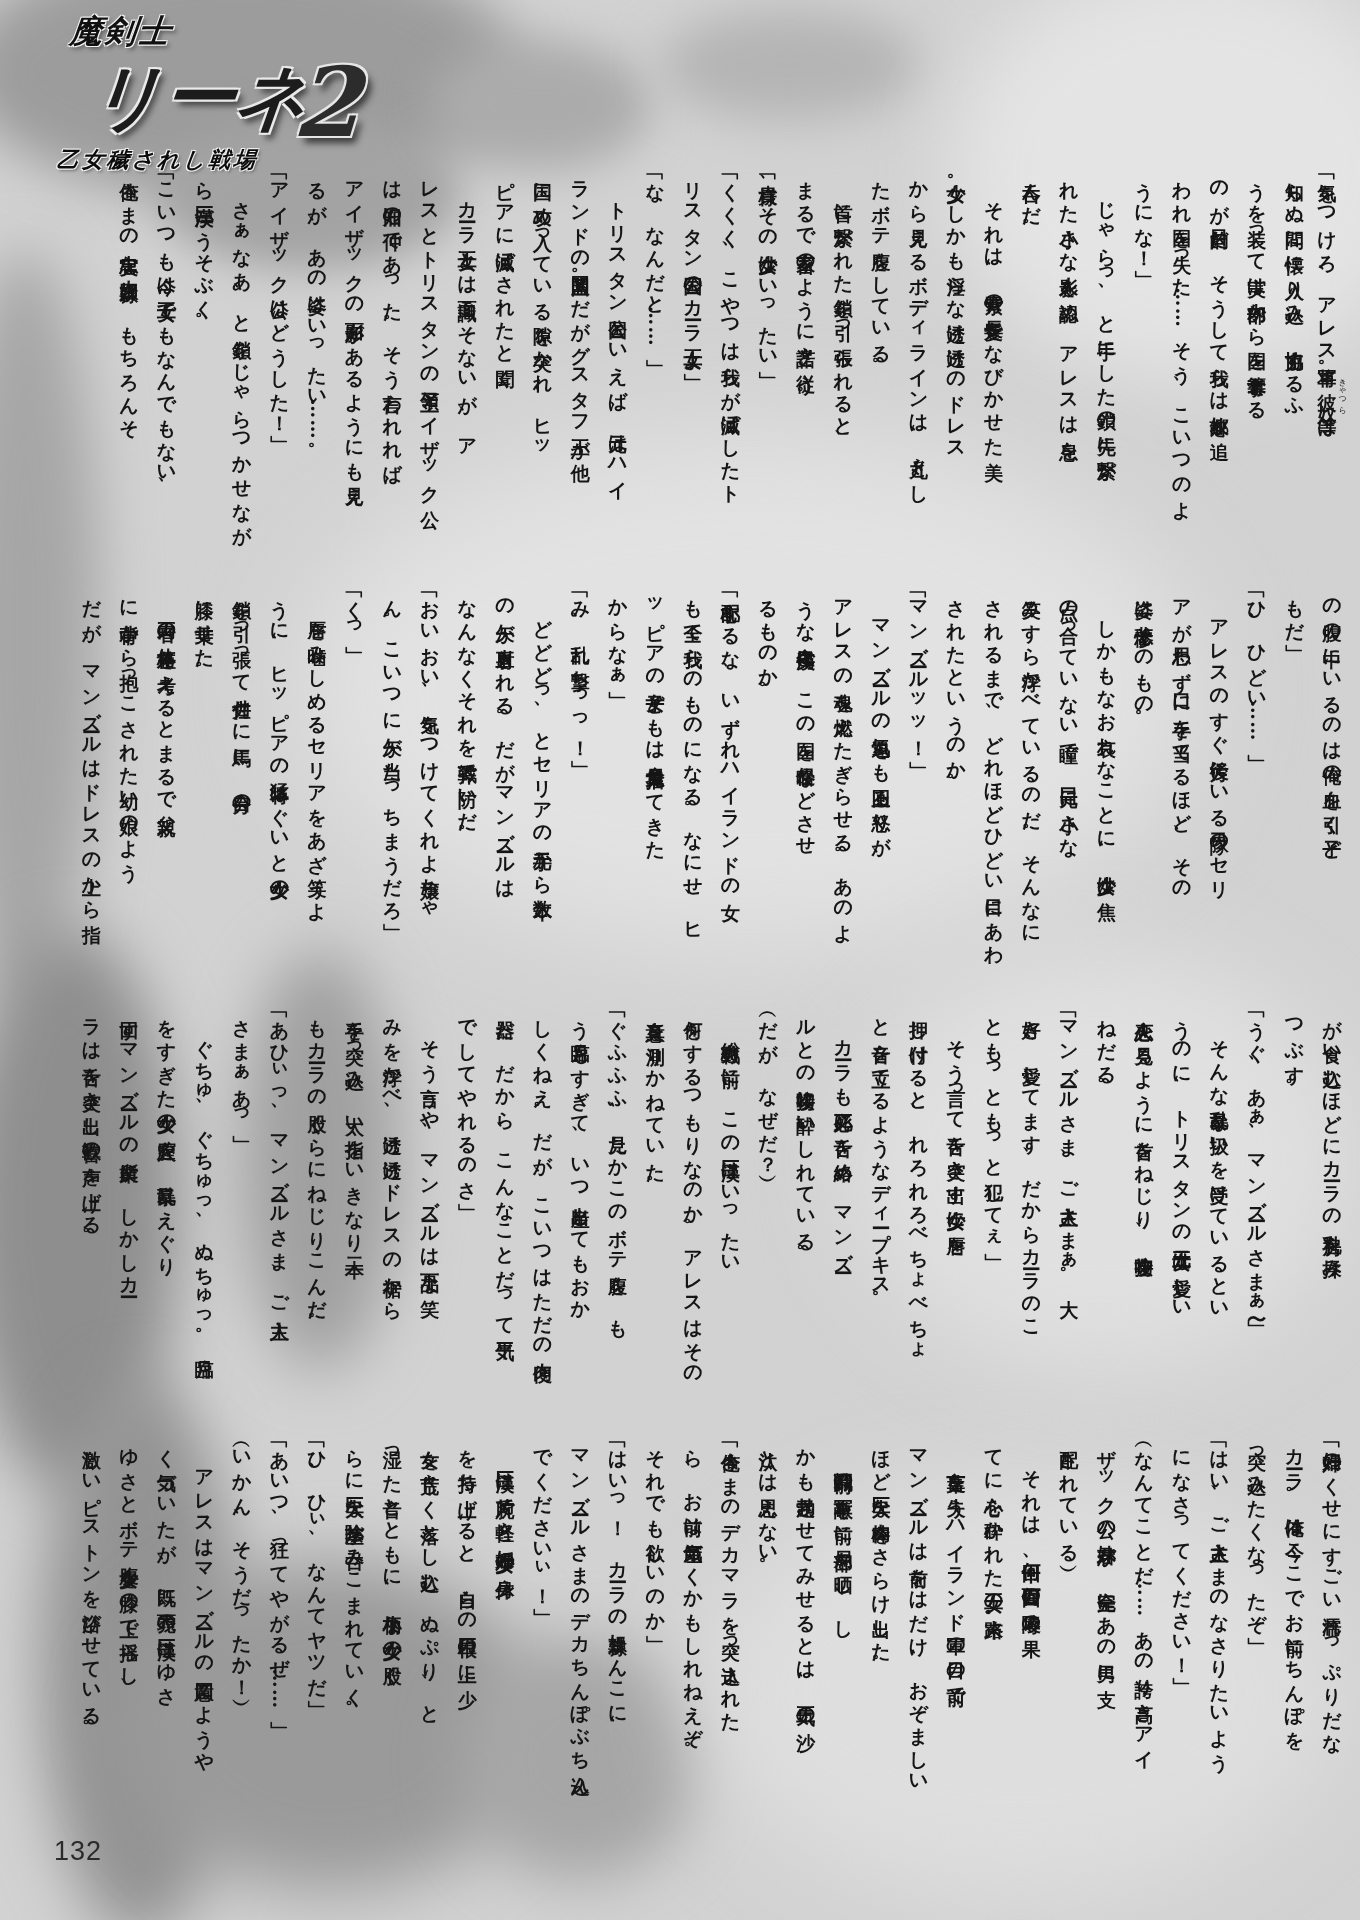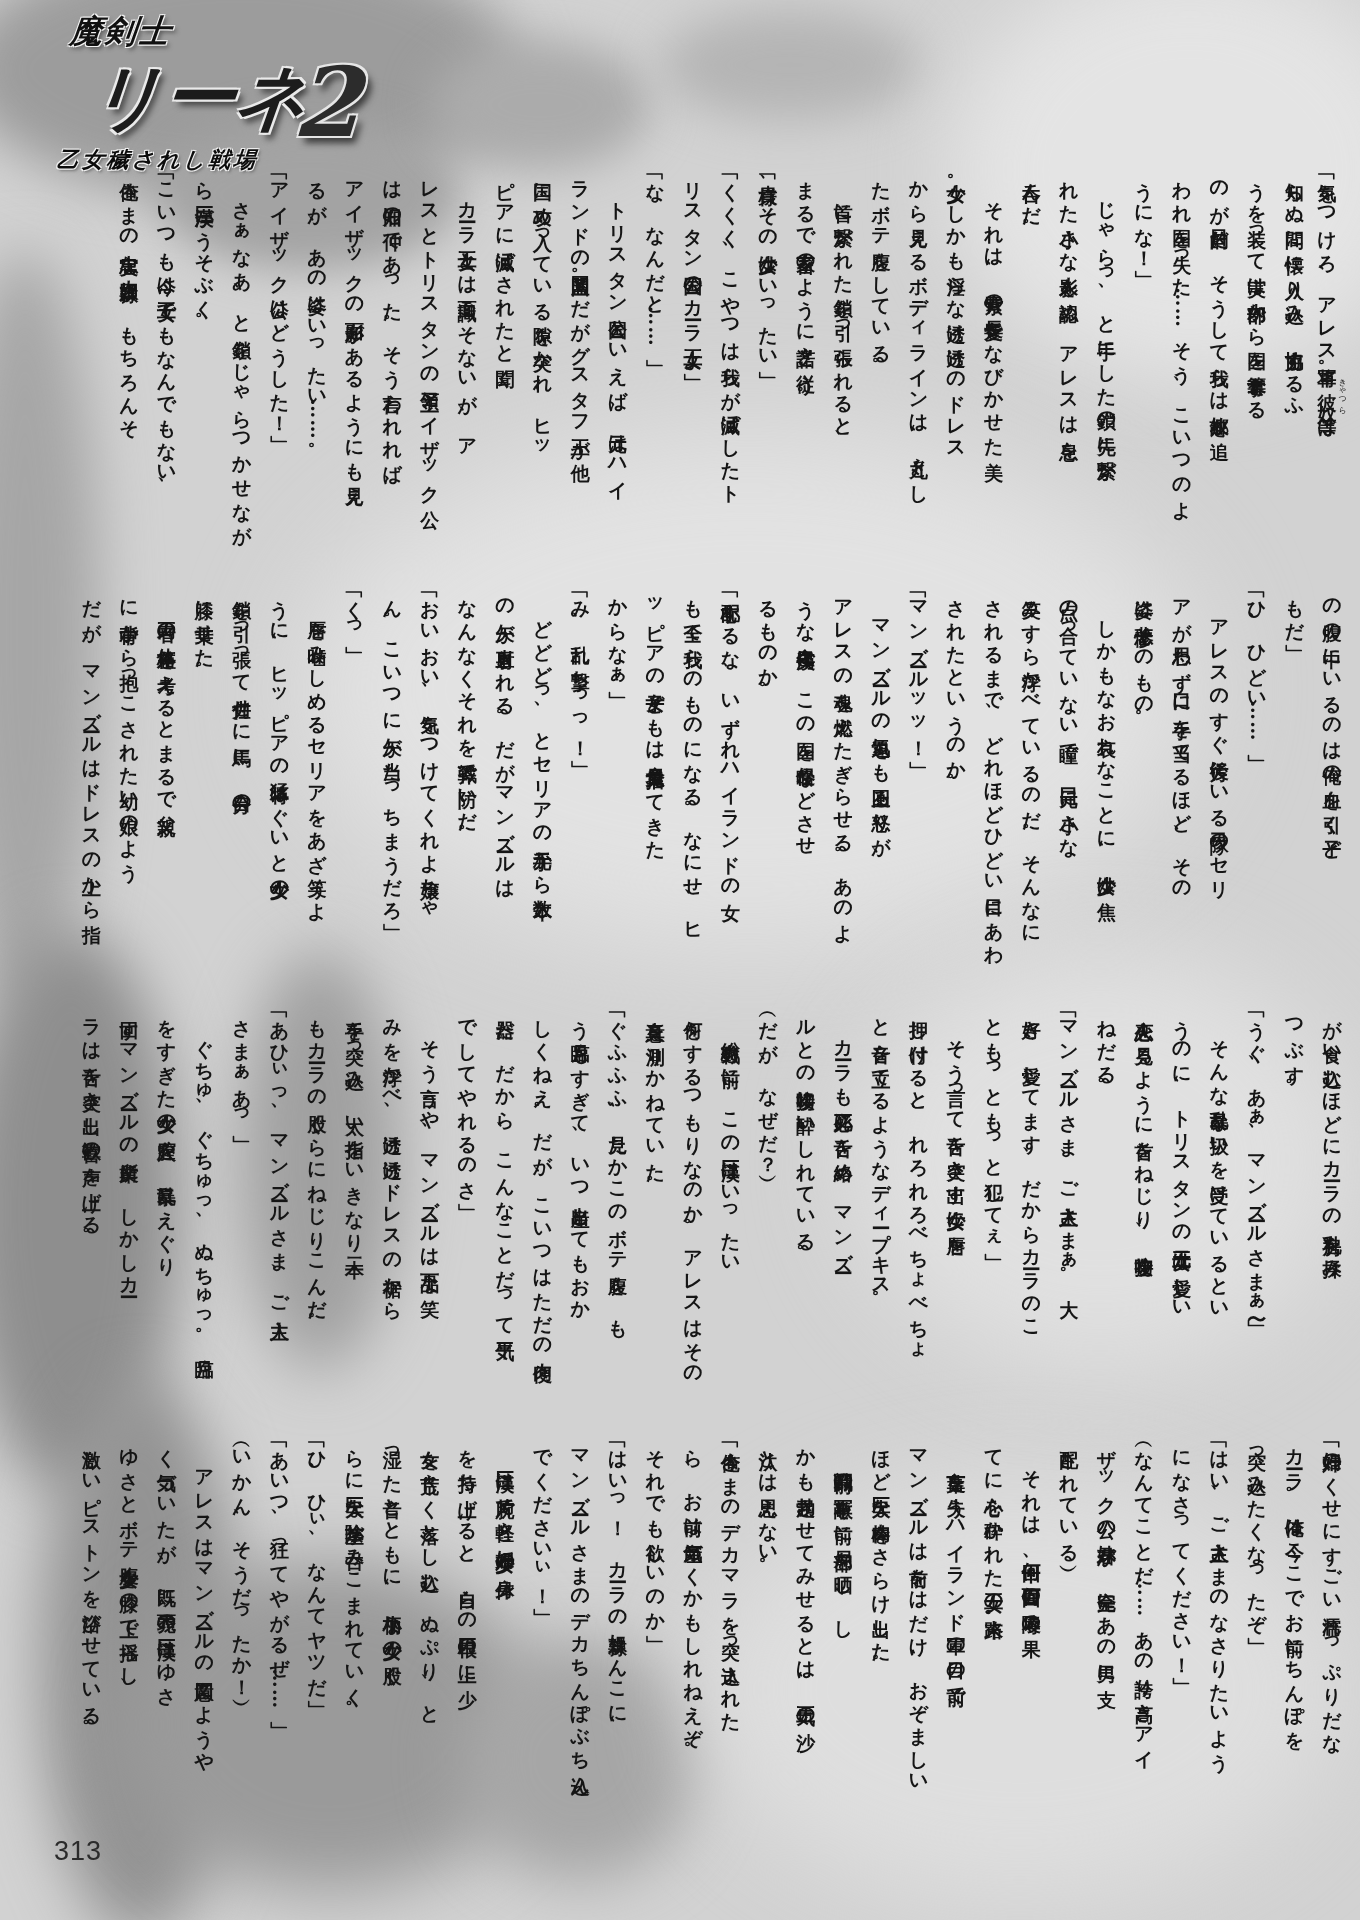--- a/index.html
+++ b/index.html
@@ -232,14 +232,14 @@
       <div class="col">らに巨大な陰茎が呑みこまれていく。</div>
       <div class="col">「ひ、ひぃ、なんてヤツだ」</div>
       <div class="col">「あいつ、狂ってやがるぜ……」</div>
       <div class="col">（いかん、そうだったか！）</div>
       <div class="col">　アレスはマンズールの意図にようや</div>
       <div class="col">く気づいたが、既に禿頭の巨漢はゆさ</div>
       <div class="col">ゆさとボテ腹少女を膝の上で揺らし、</div>
       <div class="col">激しいピストンを浴びせている。</div>
     </section>
 
-  <div class="pagenum">313</div>
+  <div class="pagenum">132</div>
 </div>
 
 </body></html>

